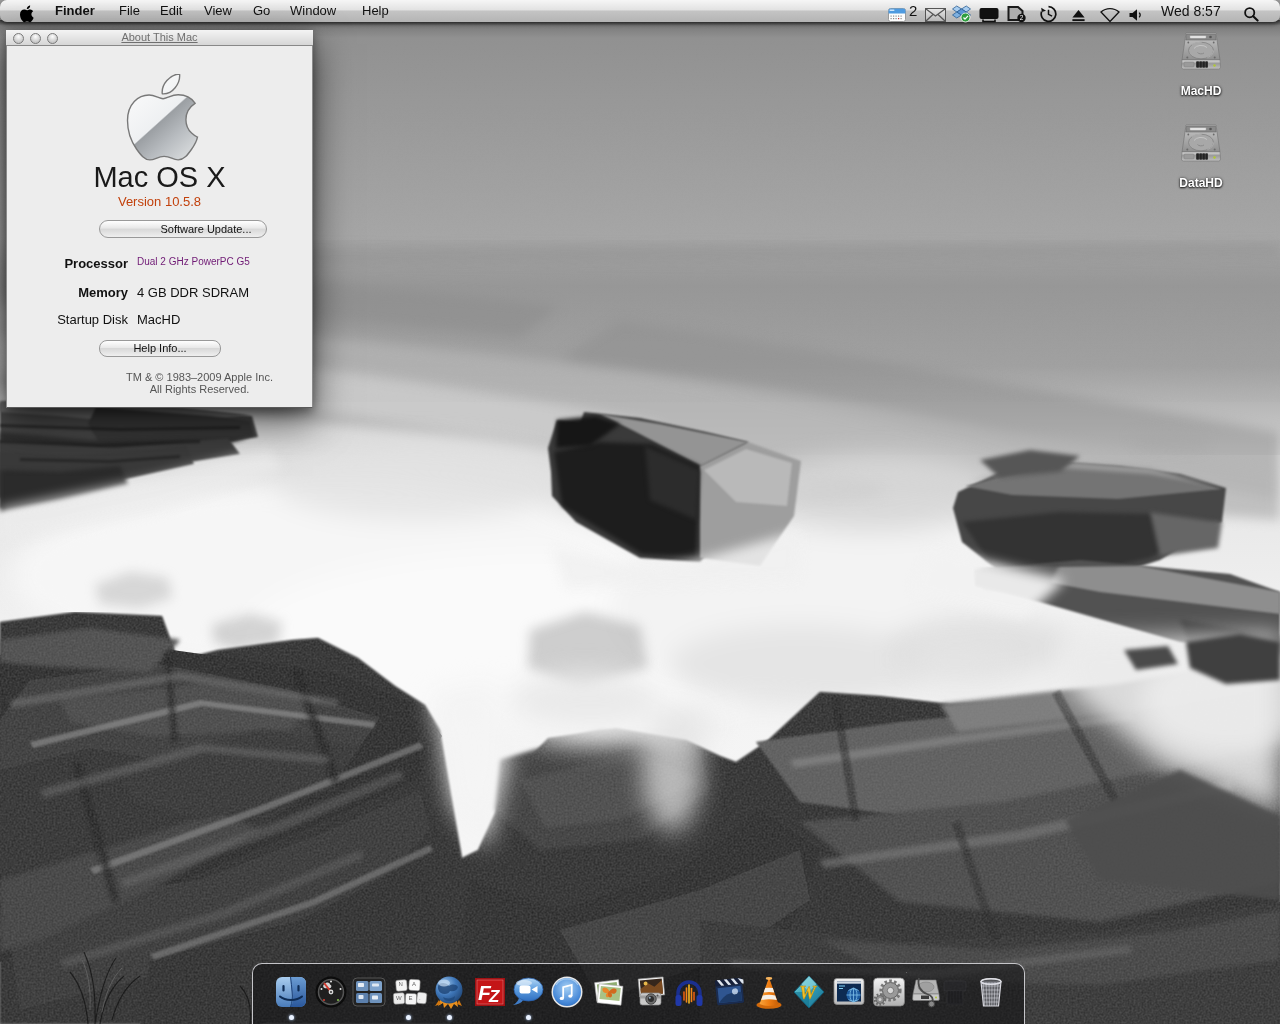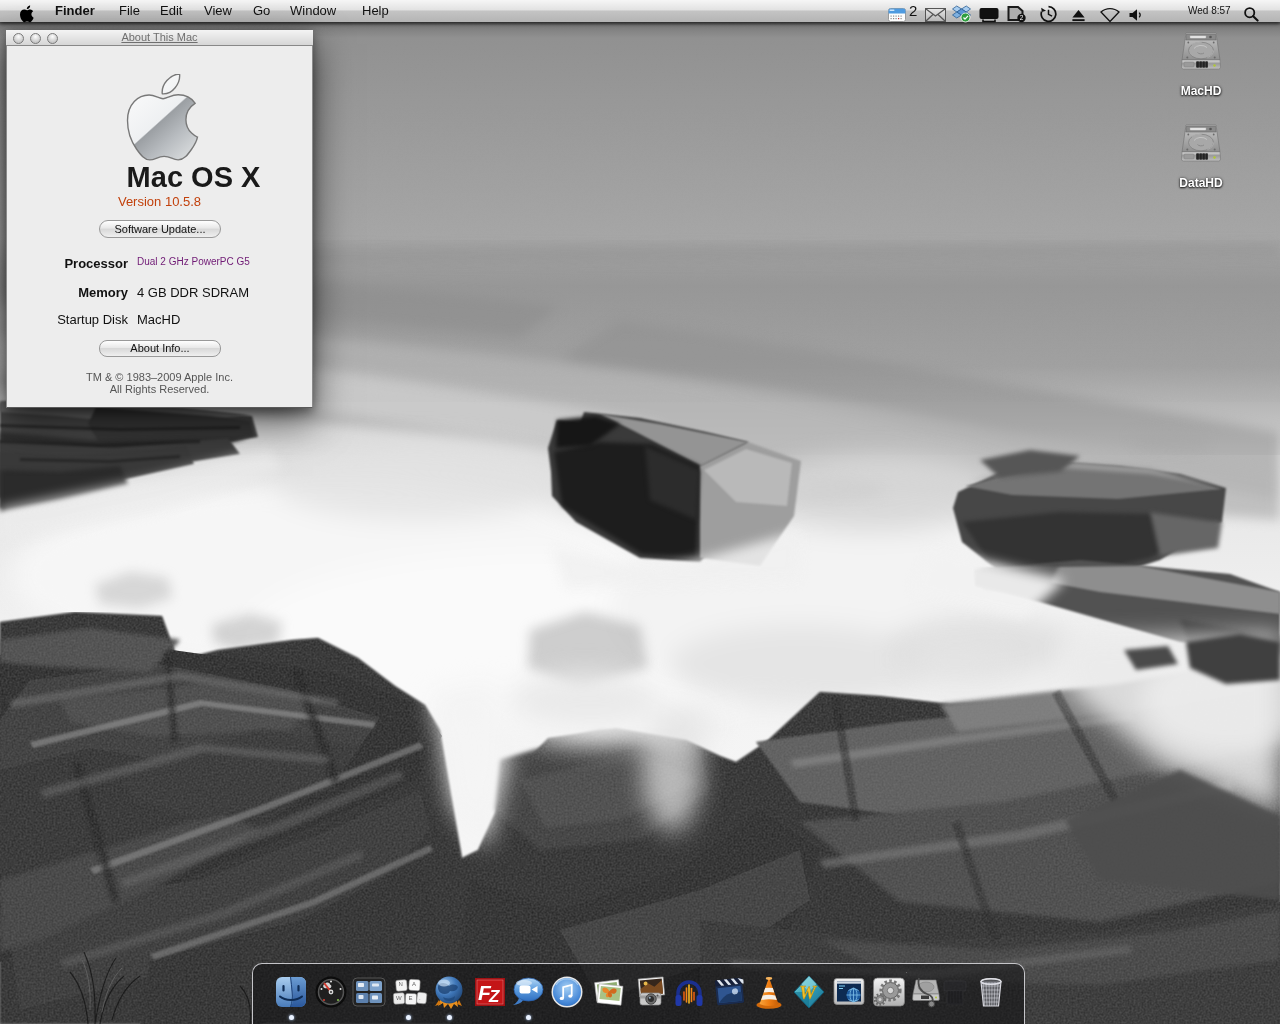--- a/index.html
+++ b/index.html
@@ -1,16 +1,16 @@
 <!DOCTYPE html>
 <html><head><meta charset="utf-8">
 <style>
 html,body{margin:0;padding:0;width:1280px;height:1024px;overflow:hidden;background:#9a9a9a;font-family:"Liberation Sans",sans-serif;}
 #wall{position:absolute;left:0;top:0;}
-#menubar{position:absolute;left:0;top:0;width:1280px;height:22px;background:linear-gradient(#f6f6f6,#e2e2e2 45%,#c4c4c4 50%,#b4b4b4);box-shadow:0 2px 4px rgba(0,0,0,0.55);}
+#menubar{position:absolute;left:0;top:0;width:1280px;height:22px;background:linear-gradient(#f6f6f6,#e2e2e2 45%,#c4c4c4 50%,#b4b4b4);box-shadow:0 2px 4px rgba(0,0,0,0.55);border-radius:7px;}
 .mi{position:absolute;top:0;height:22px;line-height:22px;font-size:13px;color:#111;}
 #win{position:absolute;left:6px;top:30px;width:307px;height:378px;box-sizing:border-box;border:1px solid #8a8a8a;border-bottom:1px solid #5a5a5a;border-top:none;background:#ededed;box-shadow:0 14px 36px rgba(0,0,0,0.62), 0 3px 10px rgba(0,0,0,0.42);}
 #titlebar{position:absolute;left:-1px;top:0;width:307px;height:15px;background:linear-gradient(#f4f4f4,#d6d6d6);border-bottom:1px solid #888;}
 #titlebar .t{position:absolute;width:100%;text-align:center;top:1px;font-size:11px;color:#6f6f6f;text-decoration:underline;}
 .tb{position:absolute;top:2.5px;width:9px;height:9px;border-radius:50%;border:1px solid #7a7a7a;background:radial-gradient(circle at 50% 30%,#fdfdfd,#cfcfcf 60%,#b8b8b8);}
 #dock{position:absolute;left:252px;top:963px;width:771px;height:61px;box-sizing:content-box;background:rgba(14,14,17,0.55);border:1.5px solid rgba(215,215,220,0.9);border-bottom:none;border-radius:10px 10px 0 0;}
 .dicon{position:absolute;top:8px;width:40px;height:40px;}
 .ddot{position:absolute;top:51px;width:5px;height:5px;border-radius:50%;background:#eaf2ff;box-shadow:0 0 3px #bcd6ff;}
 .hdlabel{position:absolute;width:120px;text-align:center;font-size:12px;font-weight:bold;color:#fff;text-shadow:0 1px 2px rgba(0,0,0,0.9), 0 0 3px rgba(0,0,0,0.6);}
 </style></head>
@@ -218,21 +218,21 @@
 <svg class="mi" style="left:20px;top:3px" width="15" height="16" viewBox="0 0 896 1024">
       <path fill="#000" d="M788.1 340.9c-5.8 4.5-108.2 62.2-108.2 190.5 0 148.4 130.3 200.9 134.2 202.2-.6 3.2-20.7 71.9-68.7 141.9-42.8 61.6-87.5 123.1-155.5 123.1s-85.5-39.5-164-39.5c-76.5 0-103.7 40.8-165.9 40.8s-105.6-57-155.5-127C46.7 790.7 0 663 0 541.8c0-194.4 126.4-297.5 250.8-297.5 66.1 0 121.2 43.4 162.7 43.4 39.5 0 101.1-46 176.3-46 28.5 0 130.9 2.6 198.3 99.2zm-234-181.5c31.1-36.9 53.1-88.1 53.1-139.3 0-7.1-.6-14.3-1.9-20.1-50.6 1.9-110.8 33.7-147.1 75.8-28.5 32.4-55.1 83.6-55.1 135.5 0 7.8 1.3 15.6 1.9 18.1 3.2.6 8.4 1.3 13.6 1.9 45.4 0 102.5-30.4 135.5-71.9z"></path>
     </svg>
 <span class="mi" style="left:55px;font-weight:bold">Finder</span>
 <span class="mi" style="left:119px">File</span>
 <span class="mi" style="left:160px">Edit</span>
 <span class="mi" style="left:204px">View</span>
 <span class="mi" style="left:253px">Go</span>
 <span class="mi" style="left:290px">Window</span>
 <span class="mi" style="left:362px">Help</span>
-<span class="mi" style="left:1188px;font-size:10px">Wed 8:57</span>
+<span class="mi" style="left:1161px;font-size:14px">Wed 8:57</span>
 <svg class="mi" style="left:888px;top:4px" width="18" height="14" viewBox="0 0 18 14">
       <rect x="0.5" y="0.5" width="17" height="13" rx="2" fill="#fdfdfd" stroke="#9a9a9a"></rect>
       <path d="M0.5,2.5 a2,2 0 0 1 2,-2 h13 a2,2 0 0 1 2,2 v3 h-17 z" fill="#4f9be0"></path>
       <rect x="1.5" y="1.5" width="5" height="1.6" rx="0.8" fill="#cfe6fa"></rect>
       <g fill="#8a8a8a">
         <rect x="2.5" y="7.5" width="1.2" height="1.2"></rect>
         <rect x="5" y="7.5" width="1.2" height="1.2"></rect>
         <rect x="7.5" y="7.5" width="1.2" height="1.2"></rect>
         <rect x="10" y="7.5" width="1.2" height="1.2"></rect>
         <rect x="12.5" y="7.5" width="1.2" height="1.2"></rect>
@@ -310,31 +310,31 @@
           <stop offset="0" stop-color="#fbfbfb"></stop>
           <stop offset="0.5" stop-color="#eef0f2"></stop>
           <stop offset="0.515" stop-color="#9b9fa3"></stop>
           <stop offset="0.75" stop-color="#b8bcc0"></stop>
           <stop offset="1" stop-color="#d5d8da"></stop>
         </linearGradient>
       </defs>
   <path fill="url(#apg)" stroke="#787878" stroke-width="16" d="M788.1 340.9c-5.8 4.5-108.2 62.2-108.2 190.5 0 148.4 130.3 200.9 134.2 202.2-.6 3.2-20.7 71.9-68.7 141.9-42.8 61.6-87.5 123.1-155.5 123.1s-85.5-39.5-164-39.5c-76.5 0-103.7 40.8-165.9 40.8s-105.6-57-155.5-127C46.7 790.7 0 663 0 541.8c0-194.4 126.4-297.5 250.8-297.5 66.1 0 121.2 43.4 162.7 43.4 39.5 0 101.1-46 176.3-46 28.5 0 130.9 2.6 198.3 99.2zm-234-181.5c31.1-36.9 53.1-88.1 53.1-139.3 0-7.1-.6-14.3-1.9-20.1-50.6 1.9-110.8 33.7-147.1 75.8-28.5 32.4-55.1 83.6-55.1 135.5 0 7.8 1.3 15.6 1.9 18.1 3.2.6 8.4 1.3 13.6 1.9 45.4 0 102.5-30.4 135.5-71.9z"></path>
 
  </svg>
- <div style="position:absolute;top:131px;width:100%;text-align:center;font-size:29px;font-weight:bold;color:#1a1a1a;margin-left:34px;">Mac OS X</div>
+ <div style="position:absolute;top:131px;width:100%;text-align:center;font-size:29px;font-weight:normal;color:#1a1a1a;">Mac OS X</div>
  <div style="position:absolute;top:164px;width:100%;text-align:center;font-size:13px;color:#c2410c;">Version 10.5.8</div>
- <div style="position:absolute;left:92px;top:190px;width:120px;height:16px;border:1px solid #999;border-radius:9px;background:linear-gradient(#ffffff,#e8e8e8 45%,#d8d8d8 50%,#efefef);text-align:center;font-size:11px;line-height:16px;color:#111;">Software Update...</div>
+ <div style="position:absolute;left:92px;top:190px;width:120px;height:16px;border:1px solid #999;border-radius:9px;background:linear-gradient(#ffffff,#e8e8e8 45%,#d8d8d8 50%,#efefef);text-align:center;font-size:11px;line-height:16px;color:#111;padding-left:46px;">Software Update...</div>
  <div style="position:absolute;left:0px;top:226px;width:121px;text-align:right;font-size:13px;font-weight:bold;color:#111;">Processor</div>
  <div style="position:absolute;left:130px;top:226px;font-size:10px;color:#701a75;">Dual 2 GHz PowerPC G5</div>
  <div style="position:absolute;left:0px;top:255px;width:121px;text-align:right;font-size:13px;font-weight:bold;color:#111;">Memory</div>
  <div style="position:absolute;left:130px;top:255px;font-size:13px;color:#111;">4 GB DDR SDRAM</div>
  <div style="position:absolute;left:0px;top:282px;width:121px;text-align:right;font-size:13px;font-weight:normal;color:#111;">Startup Disk</div>
  <div style="position:absolute;left:130px;top:282px;font-size:13px;color:#111;">MacHD</div>
- <div style="position:absolute;left:92px;top:310px;width:120px;height:15px;border:1px solid #999;border-radius:8px;background:linear-gradient(#ffffff,#e8e8e8 45%,#d8d8d8 50%,#efefef);text-align:center;font-size:11px;line-height:15px;color:#111;">About Info...</div>
- <div style="position:absolute;top:342px;width:100%;text-align:center;font-size:11px;line-height:11.5px;color:#555;">TM &amp; © 1983–2009 Apple Inc.<br>All Rights Reserved.</div>
+ <div style="position:absolute;left:92px;top:310px;width:120px;height:15px;border:1px solid #999;border-radius:8px;background:linear-gradient(#ffffff,#e8e8e8 45%,#d8d8d8 50%,#efefef);text-align:center;font-size:11px;line-height:15px;color:#111;">Help Info...</div>
+ <div style="position:absolute;top:342px;width:100%;text-align:center;font-size:11px;line-height:11.5px;color:#555;padding-left:40px;">TM &amp; © 1983–2009 Apple Inc.<br>All Rights Reserved.</div>
 </div>
 
 <div style="position:absolute;left:1179px;top:31px;width:44px;height:44px"><svg width="44" height="44" viewBox="0 0 44 44">
 <defs>
 <linearGradient id="hdtop" x1="0" y1="0" x2="0" y2="1">
           <stop offset="0" stop-color="#c9c9c9"></stop>
           <stop offset="0.5" stop-color="#ababab"></stop>
           <stop offset="1" stop-color="#8f8f8f"></stop>
         </linearGradient>
 <linearGradient id="hdfrt" x1="0" y1="0" x2="0" y2="1">

